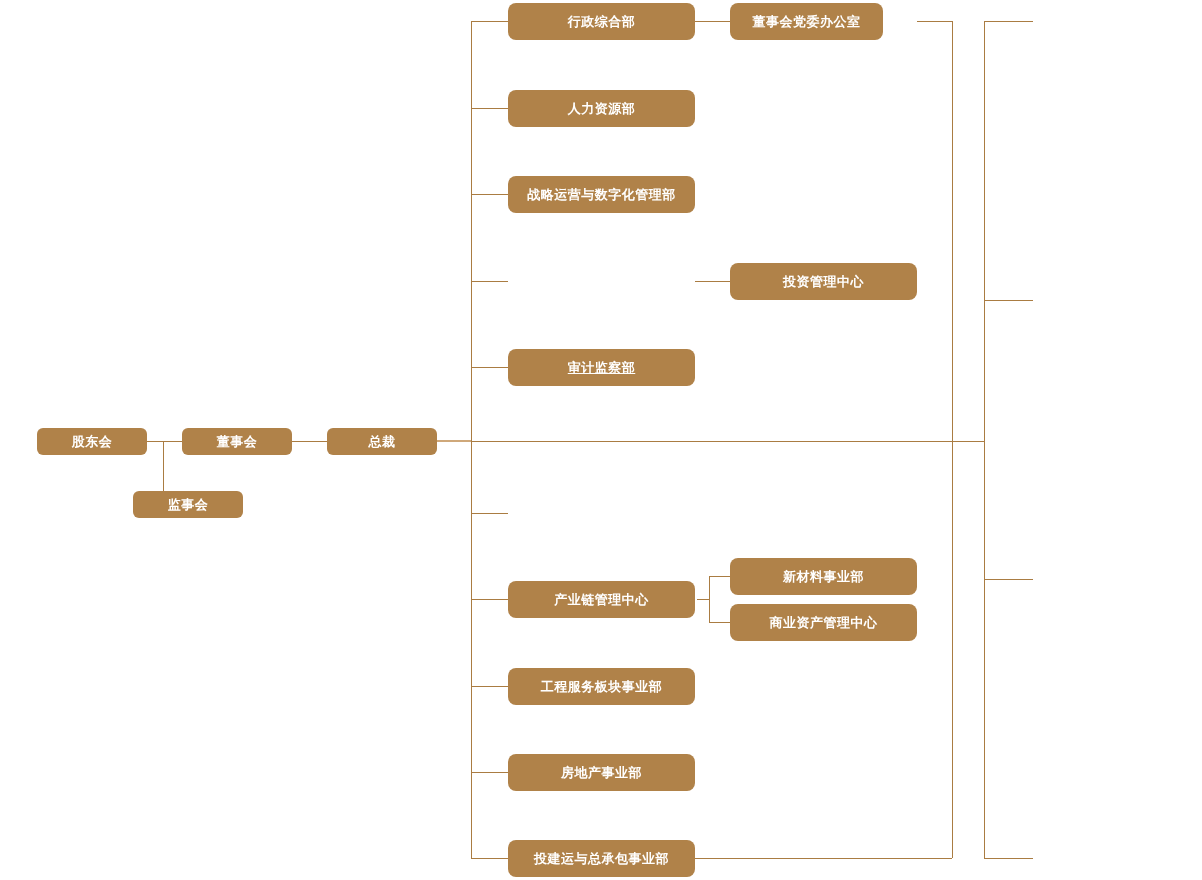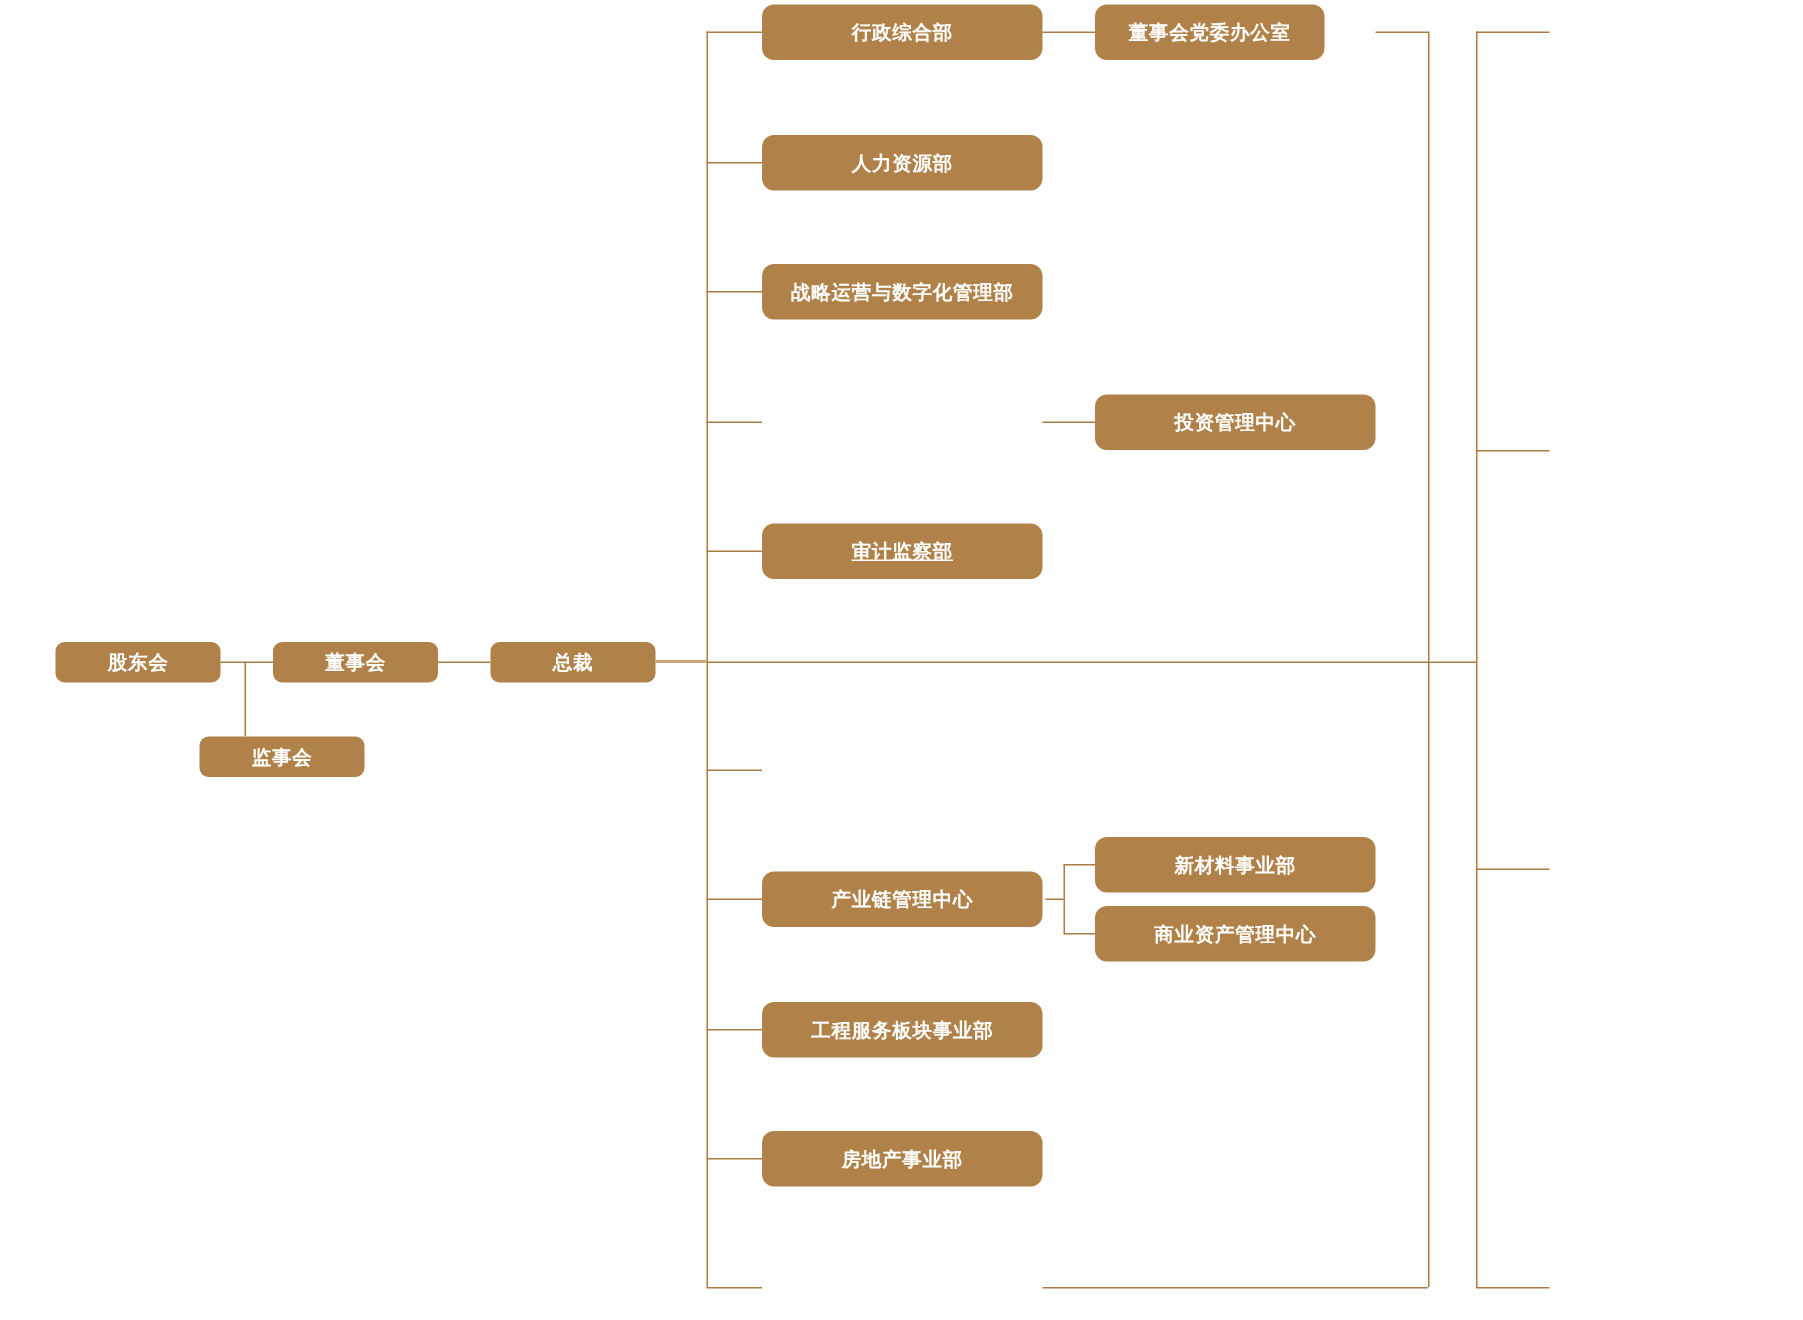--- a/index.html
+++ b/index.html
@@ -82,17 +82,18 @@
     <div class="node small" style="left: 182px; top: 428px; width: 110px; height: 27px;">董事会</div>
     <div class="node small" style="left: 327px; top: 428px; width: 110px; height: 27px;">总裁</div>
     <div class="node small" style="left: 109px; top: 491px; width: 110px; height: 27px; margin-left: 24px;">监事会</div>
     <div class="node" style="left: 508px; top: 3px; width: 187px; height: 37px;">行政综合部</div>
     <div class="node" style="left: 508px; top: 90px; width: 187px; height: 37px;">人力资源部</div>
     <div class="node" style="left: 508px; top: 176px; width: 187px; height: 37px;">战略运营与数字化管理部</div>
     <div class="node" style="left: 508px; top: 349px; width: 187px; height: 37px; text-decoration: underline;">审计监察部</div>
     <div class="node" style="left: 508px; top: 581px; width: 187px; height: 37px;">产业链管理中心</div>
     <div class="node" style="left: 508px; top: 668px; width: 187px; height: 37px;">工程服务板块事业部</div>
     <div class="node" style="left: 508px; top: 754px; width: 187px; height: 37px;">房地产事业部</div>
+    <div class="node" style="left: 508px; top: 840px; width: 187px; height: 37px;">投建运与总承包事业部</div>
     <div class="node" style="left: 730px; top: 3px; width: 153px; height: 37px;">董事会党委办公室</div>
     <div class="node" style="left: 730px; top: 263px; width: 187px; height: 37px;">投资管理中心</div>
     <div class="node" style="left: 730px; top: 558px; width: 187px; height: 37px;">新材料事业部</div>
     <div class="node" style="left: 730px; top: 604px; width: 187px; height: 37px;">商业资产管理中心</div>
   </div>
 
 </body></html>

